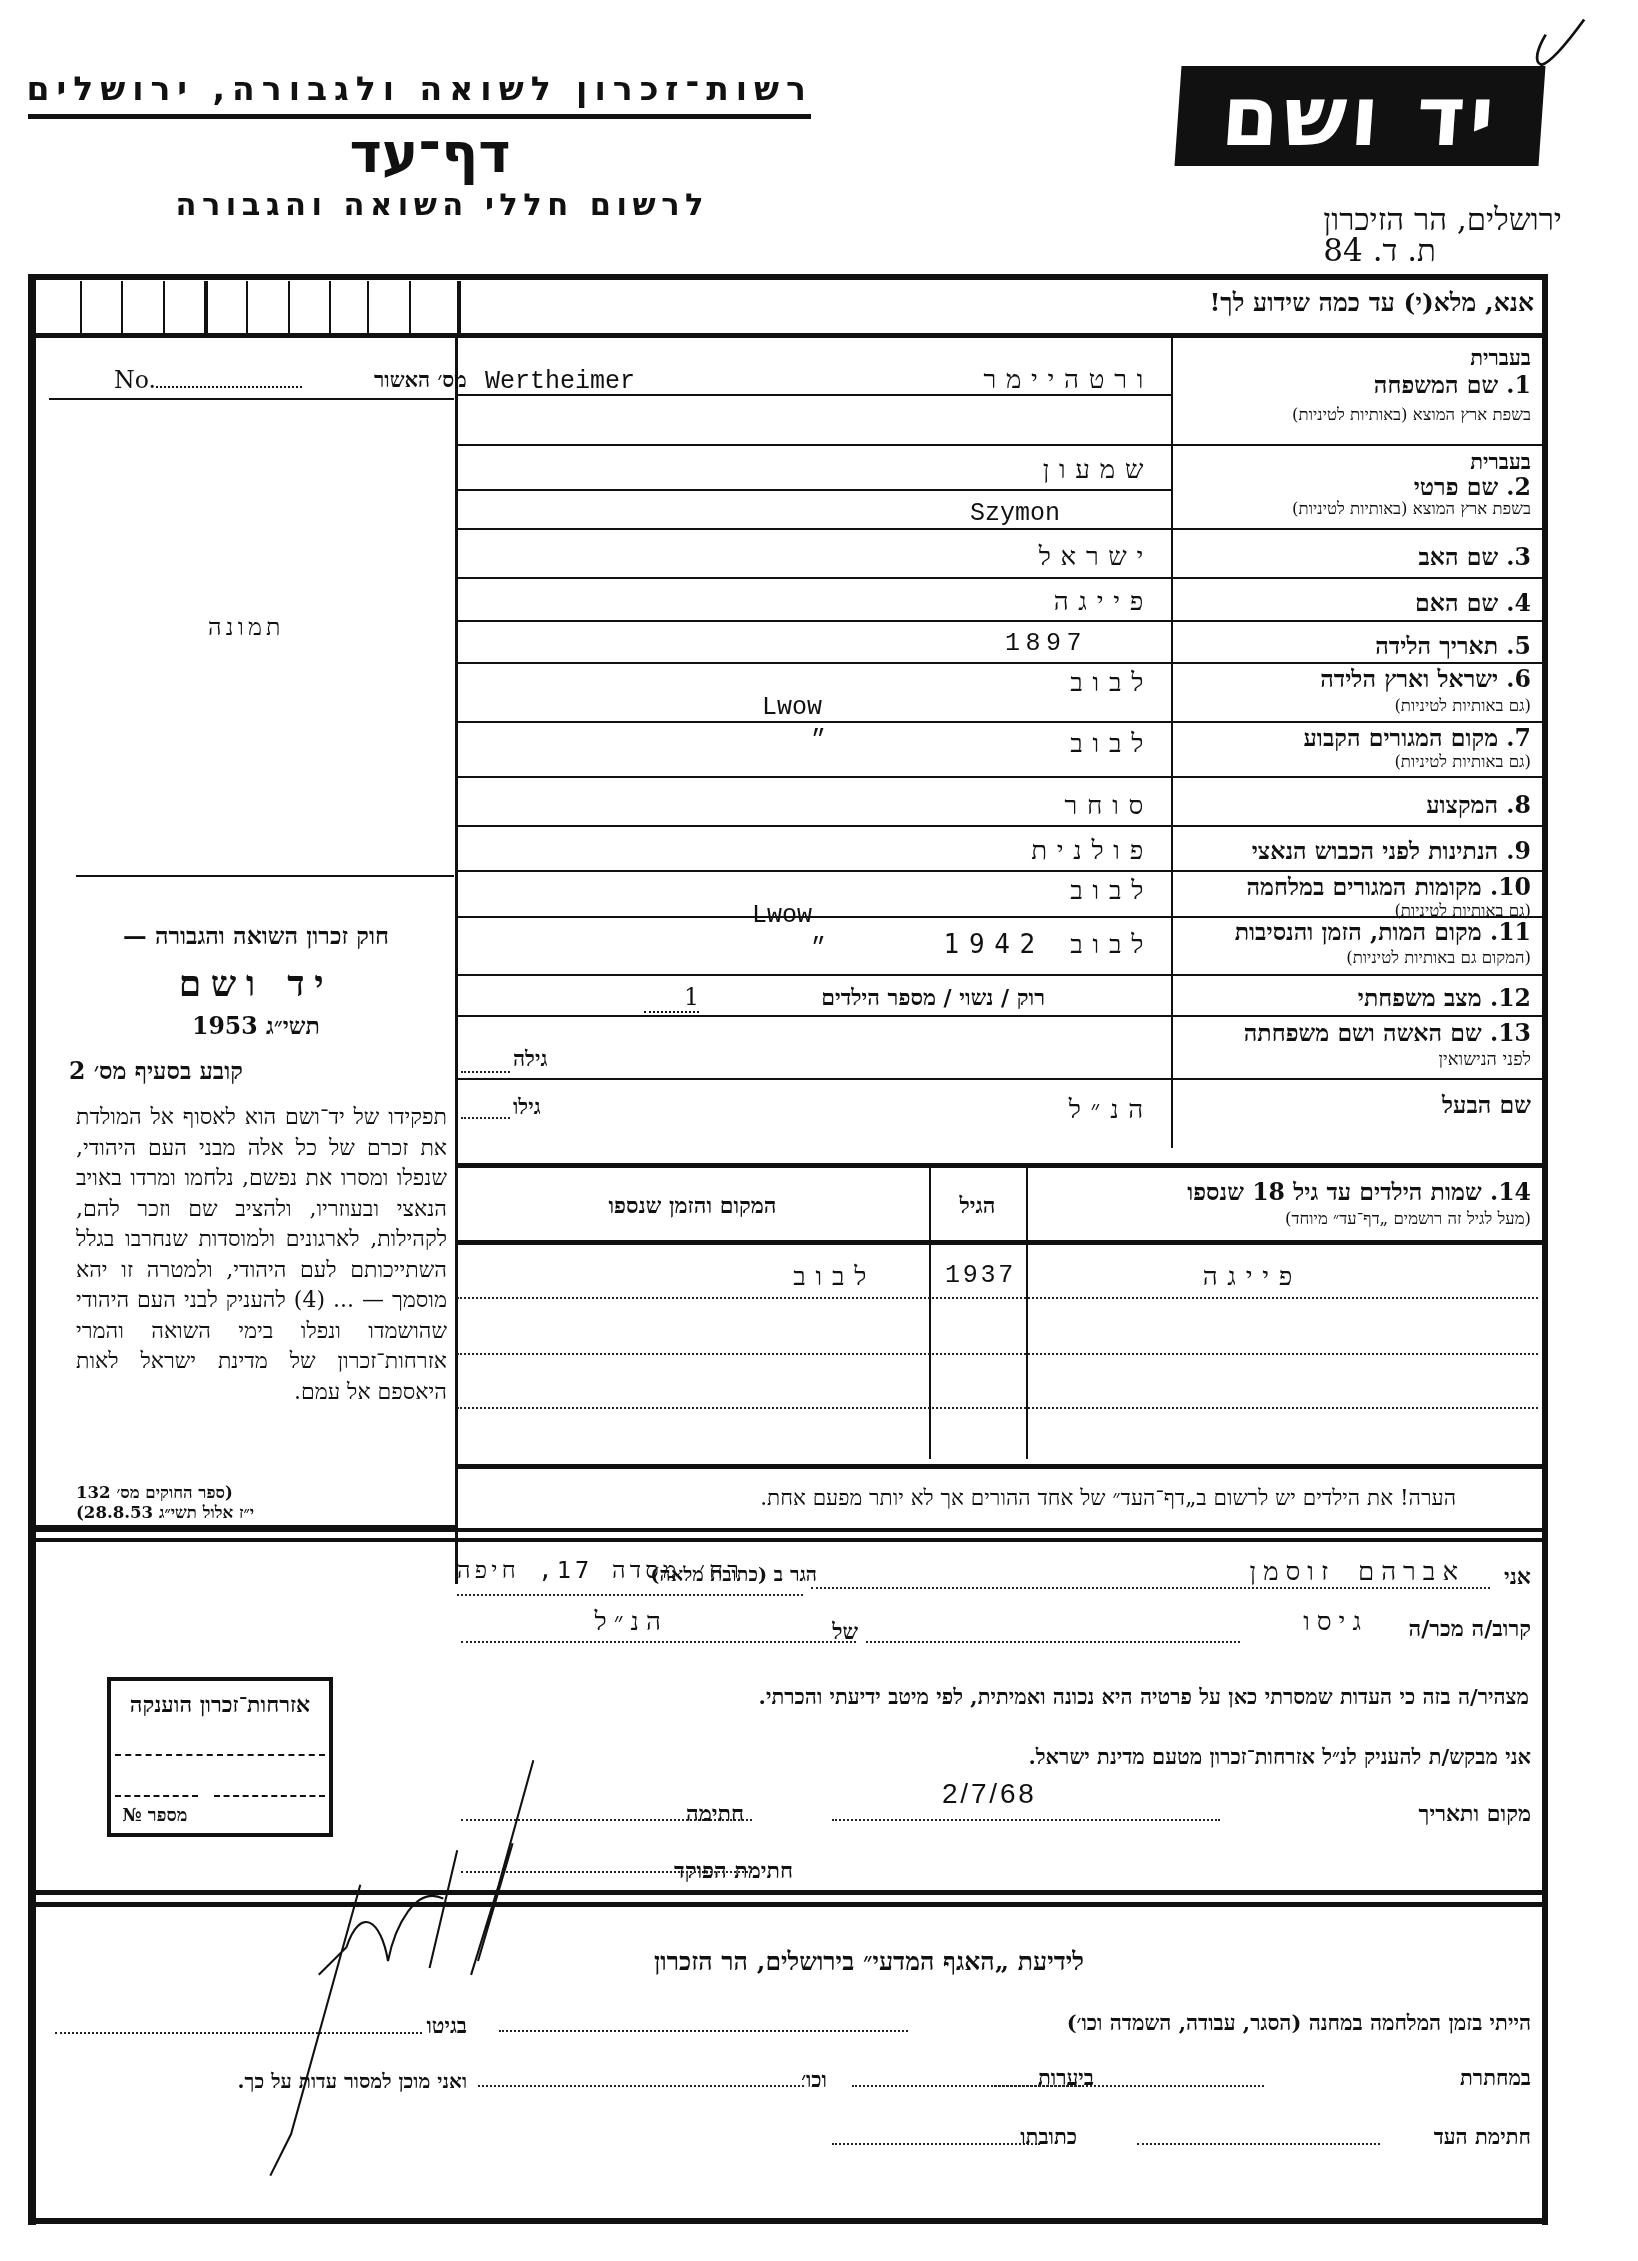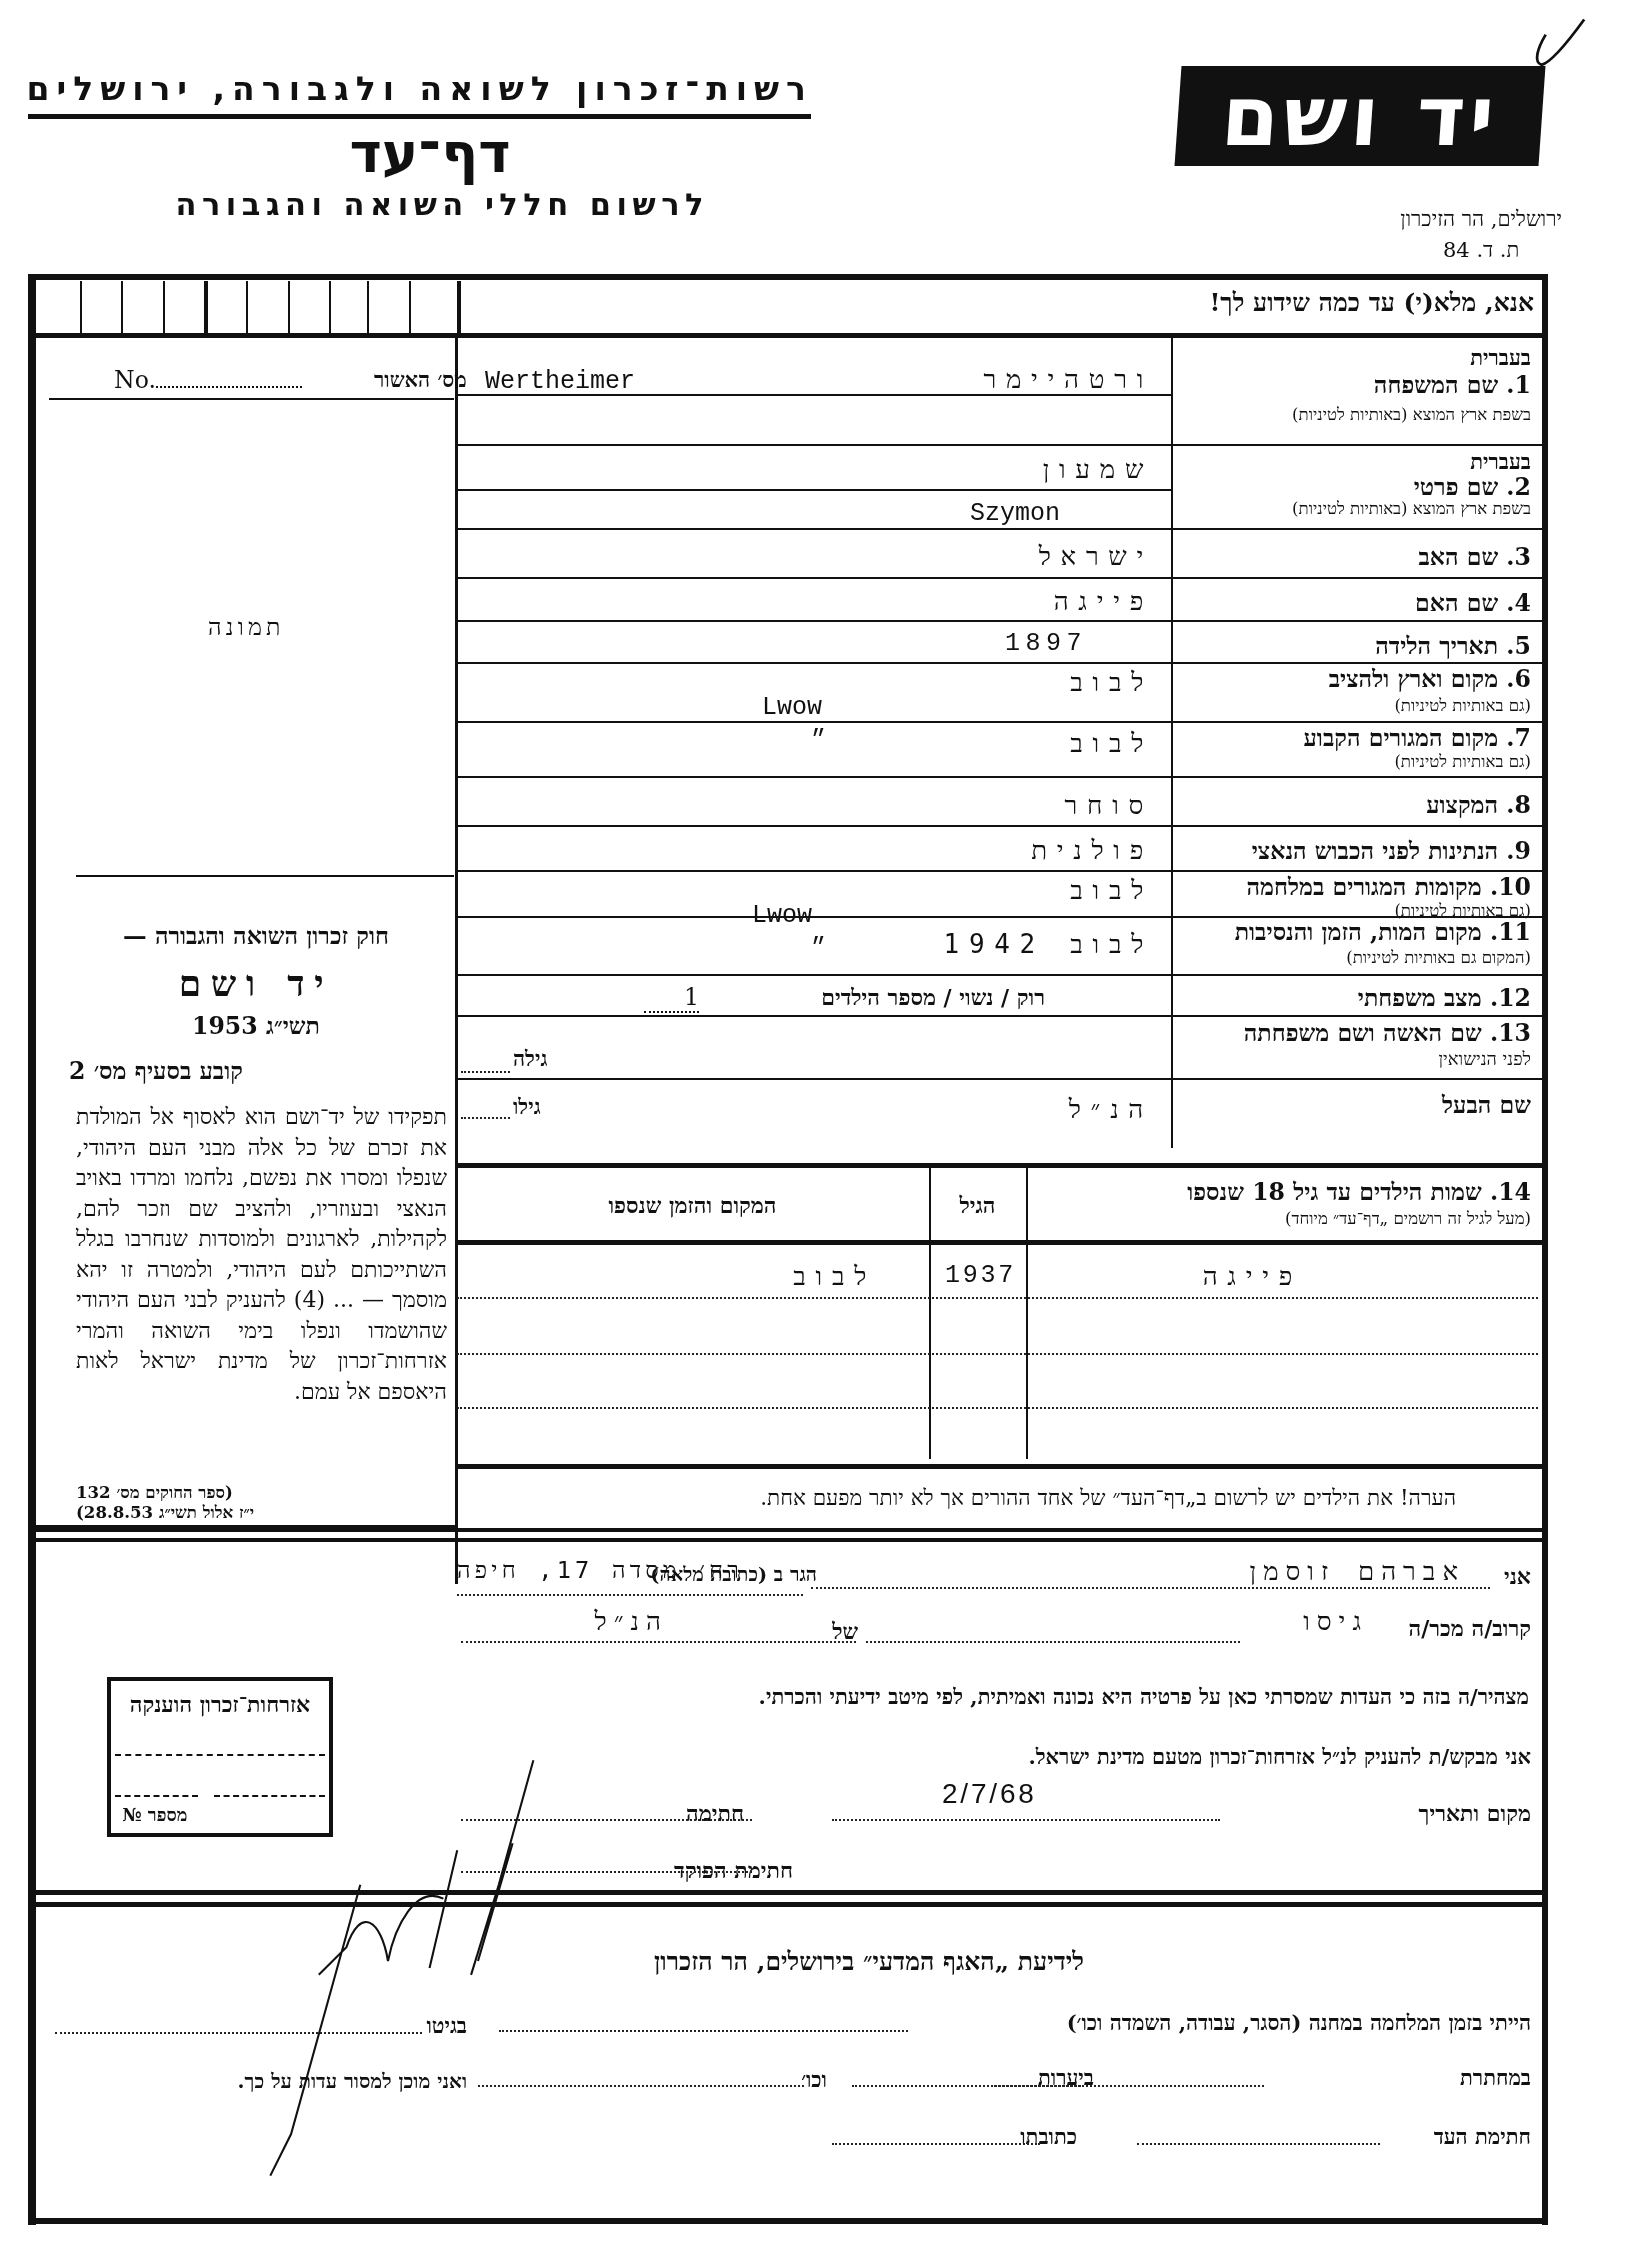--- a/index.html
+++ b/index.html
@@ -17,21 +17,21 @@
                font-family:"DejaVu Sans", sans-serif; }
   #authority-rule { left:28px; top:114px; width:783px; height:4.9px; }
   #form-title { left:326px; top:121px; width:208px; text-align:center; font-size:55px; font-weight:900;
                 font-family:"DejaVu Sans", sans-serif; }
   #form-subtitle { right:929px; top:187px; font-size:30.5px; font-weight:bold; letter-spacing:5.5px;
                    font-family:"DejaVu Sans", sans-serif; }
   #logo { left:1178px; top:66px; width:364px; height:100px; background:#111; color:#fff;
           font-size:83px; font-weight:900; display:flex; align-items:center; justify-content:center;
           font-family:"DejaVu Sans", sans-serif; letter-spacing:4.2px; transform:skewX(-4deg); }
   #checkmark { left:1525px; top:14px; width:62px; height:55px; }
-  #address { right:76px; top:204px; font-size:21px; text-align:center; line-height:30.5px; }
+  #address { right:76px; top:204px; font-size:31px; text-align:left; line-height:30.5px; }
 
   
   #frame-top { left:28px; top:274px; width:1518px; height:6.2px; }
   #frame-left { left:28px; top:274px; width:7.6px; height:1951px; }
   #frame-right { left:1542px; top:274px; width:5.5px; height:1951px; }
   #frame-bottom { left:28px; top:2218px; width:1520px; height:6.2px; }
 
   
   #box-row-bottom { left:28px; top:333px; width:1518px; height:4.9px; }
   .cell-div { position:absolute; top:281px; height:52px; width:2.1px; background:#111; }
@@ -162,21 +162,21 @@
 <div class="rowline" style="top:577px"></div>
 
 <div class="flabel" style="top:589px"><span>4.</span> <span>שם האם</span></div>
 <div class="fval" style="right:485px;top:586px">פייגה</div>
 <div class="rowline" style="top:620px"></div>
 
 <div class="flabel" style="top:632px"><span>5.</span> <span>תאריך הלידה</span></div>
 <div class="lval" style="left:1005px;top:629px;letter-spacing:5.5px">1897</div>
 <div class="rowline" style="top:662px"></div>
 
-<div class="flabel" style="top:665px"><span>6.</span> <span>מקום וארץ ולהציב</span></div>
+<div class="flabel" style="top:665px"><span>6.</span> <span>ישראל וארץ הלידה</span></div>
 <div class="fsub" style="top:696px">(גם באותיות לטיניות)</div>
 <div class="fval" style="right:485px;top:667px">לבוב</div>
 <div class="lval" style="left:762px;top:693px">Lwow</div>
 <div class="rowline" style="top:721px"></div>
 
 <div class="flabel" style="top:724px"><span>7.</span> <span>מקום המגורים הקבוע</span></div>
 <div class="fsub" style="top:752px">(גם באותיות לטיניות)</div>
 <div class="fval" style="right:485px;top:728px">לבוב</div>
 <div class="lval" style="left:811px;top:728px">״</div>
 <div class="rowline" style="top:776px"></div>

